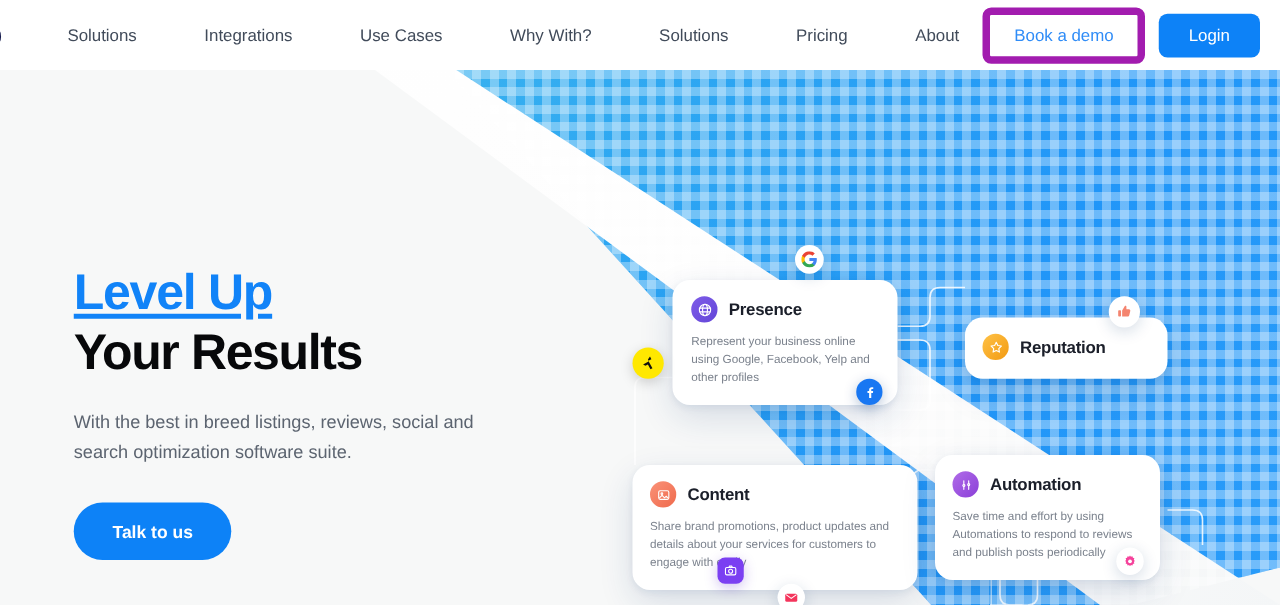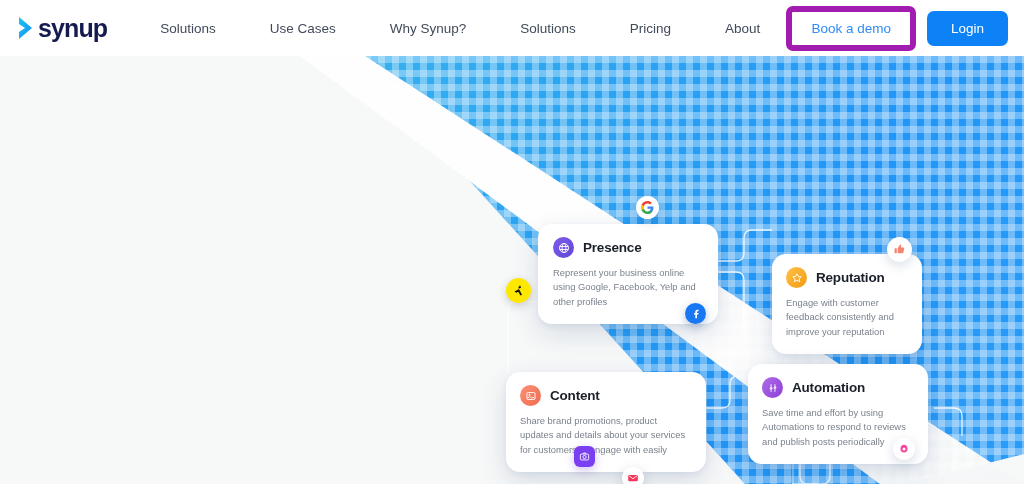--- a/index.html
+++ b/index.html
@@ -121,22 +121,22 @@
   }
   .card-head{ display:flex; align-items:center; gap:9px; }
   .card-ico{
     width:21px; height:21px; border-radius:50%;
     display:flex; align-items:center; justify-content:center; flex:0 0 auto;
   }
   .card-title{ font-size:13.5px; font-weight:bold; color:#1b1f2a; letter-spacing:-.2px; }
   .card-body{ margin-top:8px; font-size:9.4px; color:#7b828d; line-height:1.52; }
 
   #card-presence{ left:538px; top:168px; width:180px;padding-left:15px; }
-  #card-reputation{ left:772px; top:198px; width:150px; }
-  #card-content{  left:506px; top:316px; width:200px; }
+  #card-reputation{ left:772px; top:198px; width:162px; }
+  #card-content{  left:506px; top:316px; width:228px; }
   #card-automation{ left:748px; top:308px; width:180px; }
 
   
   .badge{
     position:absolute; border-radius:50%;
     display:flex; align-items:center; justify-content:center;
   }
   .badge-white{ background:#fff; box-shadow:0 3px 12px rgba(15,60,110,.18); }
 
   #badge-google{ left:636px; top:140px; width:23px; height:23px; }
@@ -170,22 +170,23 @@
         </linearGradient>
           </defs>
         <path d="M1 1 L14 12 L1 23 L1 16 L7 12 L1 8 Z" fill="url(#lg)"></path>
       </svg>
     </span>
     <span class="logo-text">synup</span>
   </div>
 
   <nav class="nav">
     <a href="#">Solutions</a>
+    <a href="#">Integrations</a>
     <a href="#">Use Cases</a>
-    <a href="#">Why Synup?</a>
+    <a href="#">Why With?</a>
     <a href="#">Solutions</a>
     <a href="#">Pricing</a>
     <a href="#">About</a>
   </nav>
 
   <div class="header-actions">
     <button class="btn-demo">Book a demo</button>
     <button class="btn-login">Login</button>
   </div>
 </div>
@@ -205,20 +206,26 @@
       <path d="M706 352 h16 q8 0 8 -8 v-16 q0 -8 8 -8 h10"></path>
       <path d="M830 398 v22 q0 8 -8 8 h-30"></path>
       <path d="M934 352 h20 q8 0 8 8 v20"></path>
       <path d="M800 400 v20 q0 8 8 8 h10"></path>
     </g>
     <g fill="none" stroke="#ffffff" stroke-width="1.2" opacity=".55">
       <path d="M793 395 v48"></path>
     </g>
   </svg>
 
+  <div class="hero-copy">
+    <div><span class="h1-line1">Level Up</span></div>
+    <div class="h1-line2">Your Results</div>
+    <p class="hero-sub">With the best in breed listings, reviews, social and search optimization software suite.</p>
+    <button class="btn-talk">Talk to us</button>
+  </div>
 
   <div class="card" id="card-presence">
     <div class="card-head">
       <span class="card-ico" style="background:linear-gradient(135deg,#7e5ce8,#6346d8)">
         <svg width="12" height="12" viewBox="0 0 16 16" fill="none" stroke="#fff" stroke-width="1.2">
           <circle cx="8" cy="8" r="6"></circle>
             <ellipse cx="8" cy="8" rx="2.6" ry="6"></ellipse>
           <path d="M2.2 6h11.6M2.2 10h11.6"></path>
         </svg>
       </span>
@@ -229,21 +236,20 @@
 
   <div class="card" id="card-reputation">
     <div class="card-head">
       <span class="card-ico" style="background:linear-gradient(135deg,#ffc247,#f29a12)">
         <svg width="12" height="12" viewBox="0 0 16 16" fill="none" stroke="#fff" stroke-width="1.2" stroke-linejoin="round">
           <path d="M8 2.4l1.7 3.5 3.8.5-2.8 2.7.7 3.8L8 11.1l-3.4 1.8.7-3.8L2.5 6.4l3.8-.5z"></path>
         </svg>
       </span>
       <span class="card-title">Reputation</span>
     </div>
-    <div class="card-body">Engage with customer feedback consistently and improve your reputation</div>
   </div>
 
   <div class="card" id="card-content">
     <div class="card-head">
       <span class="card-ico" style="background:linear-gradient(135deg,#fa9278,#ef6a4c)">
         <svg width="12" height="12" viewBox="0 0 16 16" fill="none" stroke="#fff" stroke-width="1.2">
           <rect x="2.6" y="3.4" width="10.8" height="9.2" rx="1.6"></rect>
           <circle cx="6" cy="6.6" r=".9"></circle>
             <path d="M3.2 11.4l3-3 2.6 2.6 1.8-1.6 2.2 2"></path>
         </svg>

